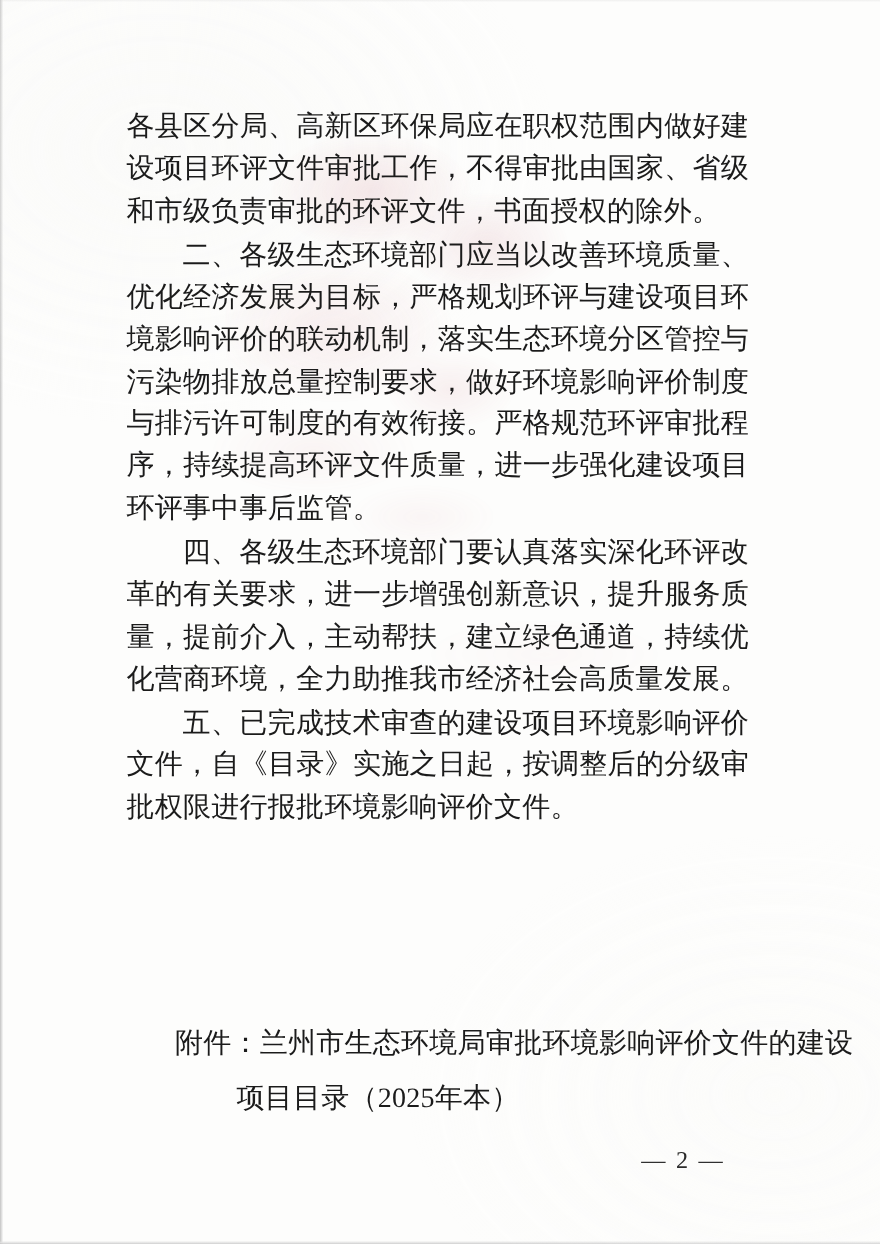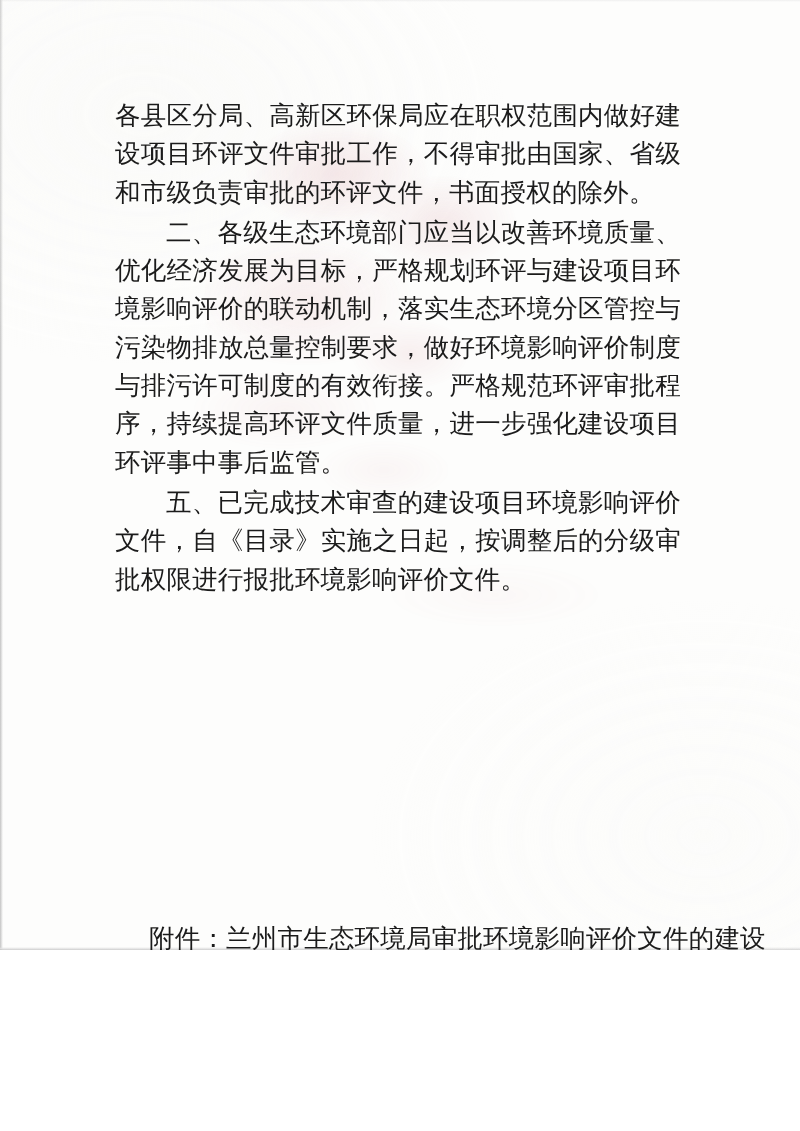--- a/index.html
+++ b/index.html
@@ -5,25 +5,25 @@
 <style>
   html, body {
     margin: 0;
     padding: 0;
     background: #ffffff;
   }
 
   .page {
     position: relative;
     width: 800px;
-    height: 950px;
+    height: 1131px;
     margin: 0 auto;
     background: #fdfdfc;
     overflow: hidden;
-    font-family: Liberation Sans, sans-serif;
+    font-family: Liberation Serif, serif;
   }
 
   
   .scan-edge-left {
     position: absolute;
     left: 0;
     top: 0;
     width: 3px;
     height: 1131px;
     background: linear-gradient(to right, #b9b9b9 0%, #d8d8d8 45%, rgba(255,255,255,0) 100%);
@@ -120,21 +120,21 @@
     position: absolute;
     left: 115px;
     top: 918px;
     width: 566px;
     color: #1b1b1b;
     font-size: 25.5px;
     line-height: 40px;
     letter-spacing: 0.2px;
   }
   .attachment-line {
-    margin: 0;
+    margin: 10px;
     white-space: nowrap;
   }
   .attachment-line-1 {
     padding-left: 34px;
   }
   .attachment-line-2 {
     padding-left: 90px;
   }
 
   .page-number {
@@ -174,20 +174,21 @@
   <div class="scan-edge-bottom"></div>
 
   <div class="paper-grain"></div>
   <div class="seal-bleed"></div>
   <div class="seal-bleed-2"></div>
   <div class="seal-bleed-3"></div>
 
   <div class="body-text">
     <p class="para">各县区分局、高新区环保局应在职权范围内做好建设项目环评文件审批工作，不得审批由国家、省级和市级负责审批的环评文件，书面授权的除外。</p>
     <p class="para para-indent">二、各级生态环境部门应当以改善环境质量、优化经济发展为目标，严格规划环评与建设项目环境影响评价的联动机制，落实生态环境分区管控与污染物排放总量控制要求，做好环境影响评价制度与排污许可制度的有效衔接。严格规范环评审批程序，持续提高环评文件质量，进一步强化建设项目环评事中事后监管。</p>
+    <p class="para para-indent">四、各级生态环境部门要认真落实深化环评改革的有关要求，进一步增强创新意识，提升服务质量，提前介入，主动帮扶，建立绿色通道，持续优化营商环境，全力助推我市经济社会高质量发展。</p>
     <p class="para para-indent">五、已完成技术审查的建设项目环境影响评价文件，自《目录》实施之日起，按调整后的分级审批权限进行报批环境影响评价文件。</p>
   </div>
 
   <div class="attachment">
     <p class="attachment-line attachment-line-1">附件：兰州市生态环境局审批环境影响评价文件的建设</p>
     <p class="attachment-line attachment-line-2">项目目录（2025年本）</p>
   </div>
 
   <div class="page-number">
     <span class="page-number-inner">— 2 —</span>

